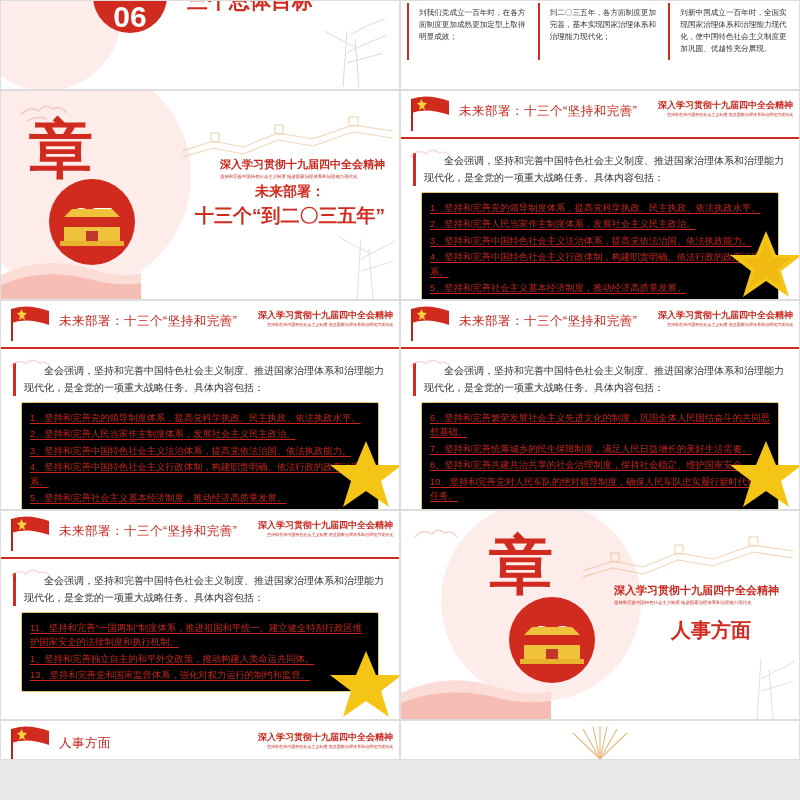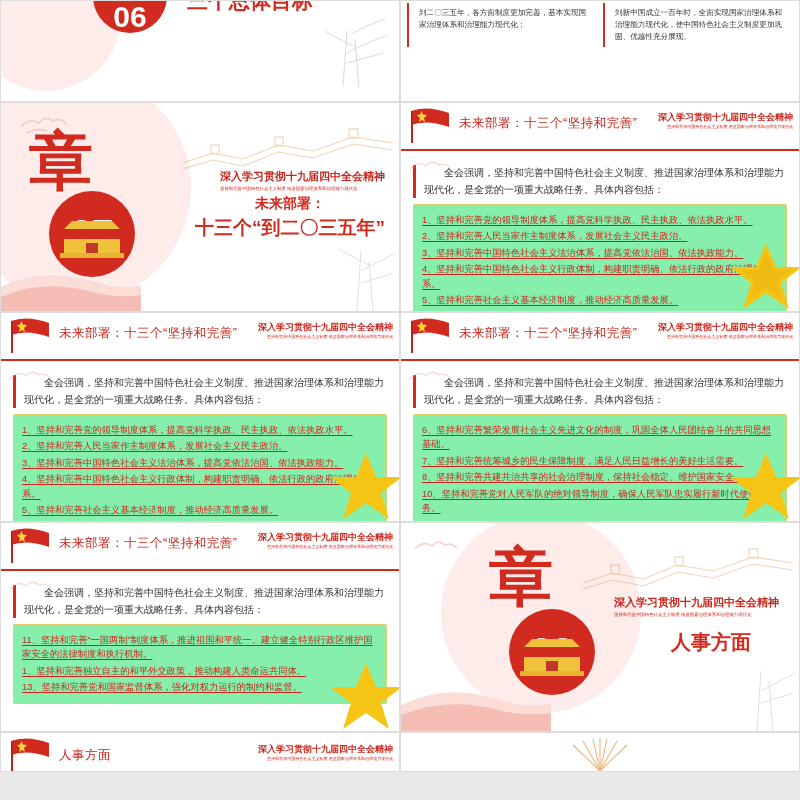--- a/index.html
+++ b/index.html
@@ -1,29 +1,29 @@
 <!DOCTYPE html>
 <html><head>
 <meta charset="utf-8">
 <style>
   html,body{margin:0;padding:0;background:#e9e9e9;}
   body{width:800px;height:800px;overflow:hidden;font-family:"Liberation Sans","DejaVu Sans",sans-serif;}
   .grid{display:grid;grid-template-columns:400px 400px;grid-auto-rows:auto;width:800px;}
   .slide{position:relative;background:#fff;overflow:hidden;border:1px solid #ddd;box-sizing:border-box;}
-  .s-h{height:102px;}
+  .s-h{height:90px;}
   .s-full{height:210px;}
   
   .hdr{position:relative;height:46px;border-bottom:2px solid #d12a1e;background:#fff;}
   .hdr .badge{position:absolute;left:8px;top:2px;width:44px;height:40px;}
   .hdr .ttl{position:absolute;left:58px;top:12px;font-size:12.5px;font-weight:normal;color:#c8261c;letter-spacing:.5px;}
   .hdr .right{position:absolute;right:6px;top:8px;text-align:right;}
   .hdr .right .l1{font-size:9px;color:#c8261c;font-weight:bold;}
   .hdr .right .l2{font-size:4.4px;color:#c8261c;transform:scale(.92);transform-origin:right top;white-space:nowrap;}
   .intro{margin:14px 12px 6px 12px;font-size:10px;line-height:1.65;color:#333;text-indent:20px;border-left:3px solid #d12a1e;padding-left:8px;}
-  .box{margin:4px 12px;border:1px solid #e3c96a;background:#86efac;border-radius:2px;padding:6px 8px;}
+  .box{margin:4px 20px;border:1px solid #e3c96a;background:#000000;border-radius:2px;padding:6px 8px;}
   .item{font-size:9.3px;line-height:1.55;color:#c8261c;text-decoration:underline;text-underline-offset:2px;margin:2px 0;}
   .cloud{position:absolute;opacity:.5;}
   .star{position:absolute;right:-6px;bottom:-4px;width:78px;height:78px;}
   .bamboo{position:absolute;opacity:.35;}
   
   .chap{background:#fff;position:relative;}
   .chap .circlebg{position:absolute;left:-40px;top:-30px;width:230px;height:230px;border-radius:50%;background:#fdecea;}
   .chap .zi{position:absolute;left:28px;top:26px;font-size:64px;font-weight:bold;color:#d12a1e;font-family:"DejaVu Sans",sans-serif;line-height:1;}
   .chap .num-circle{position:absolute;left:48px;top:88px;width:86px;height:86px;border-radius:50%;background:#d12a1e;display:flex;align-items:center;justify-content:center;}
   .chap .num-circle span{color:#fff;font-size:38px;font-weight:bold;}
@@ -58,20 +58,23 @@
         <path d="M74 62 C 86 58, 98 56, 110 52"></path>
         <path d="M82 46 C 70 40, 62 36, 52 30"></path>
         <path d="M78 34 C 90 26, 100 22, 112 18"></path>
       </g>
     </svg>
   </div>
 
   <div class="slide s-h">
     <div class="col3" style="padding:2px 6px;">
       <div>
+          <div class="toptext">到我们党成立一百年时，在各方面制度更加成熟更加定型上取得明显成效；</div>
+        </div>
+      <div>
           <div class="toptext">到二〇三五年，各方面制度更加完善，基本实现国家治理体系和治理能力现代化；</div>
         </div>
       <div>
           <div class="toptext">到新中国成立一百年时，全面实现国家治理体系和治理能力现代化，使中国特色社会主义制度更加巩固、优越性充分展现。</div>
         </div>
     </div>
   </div>
 
   <div class="slide s-full chap">
     <div class="circlebg"></div>

